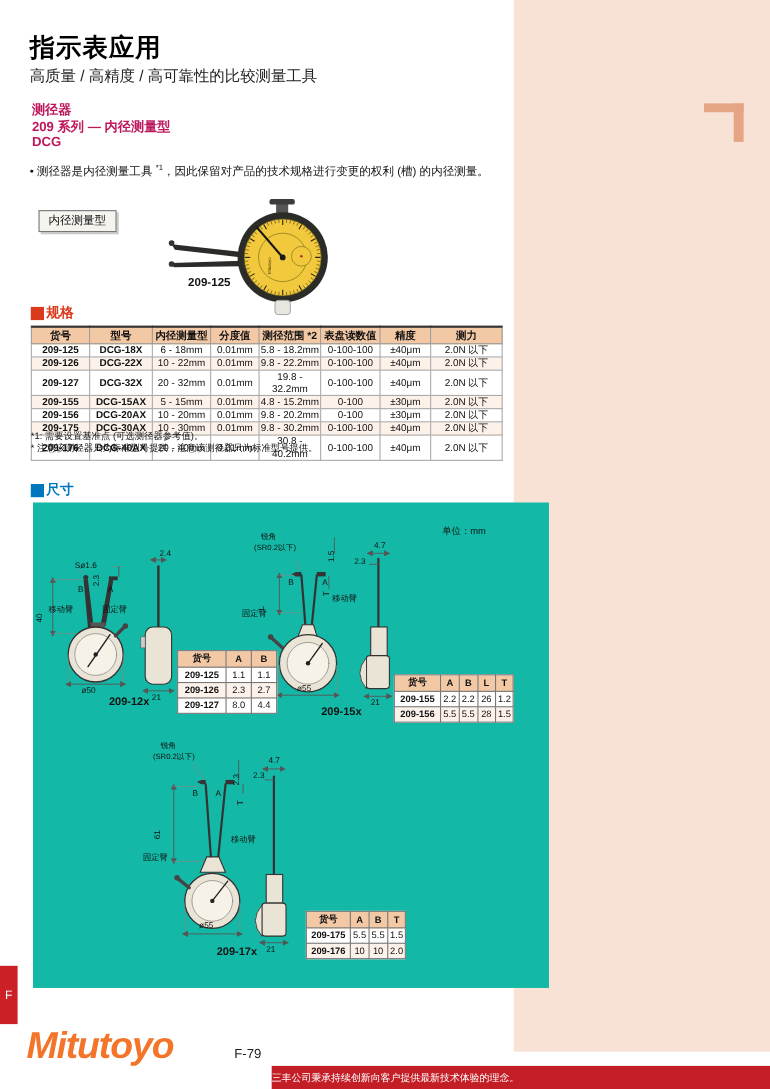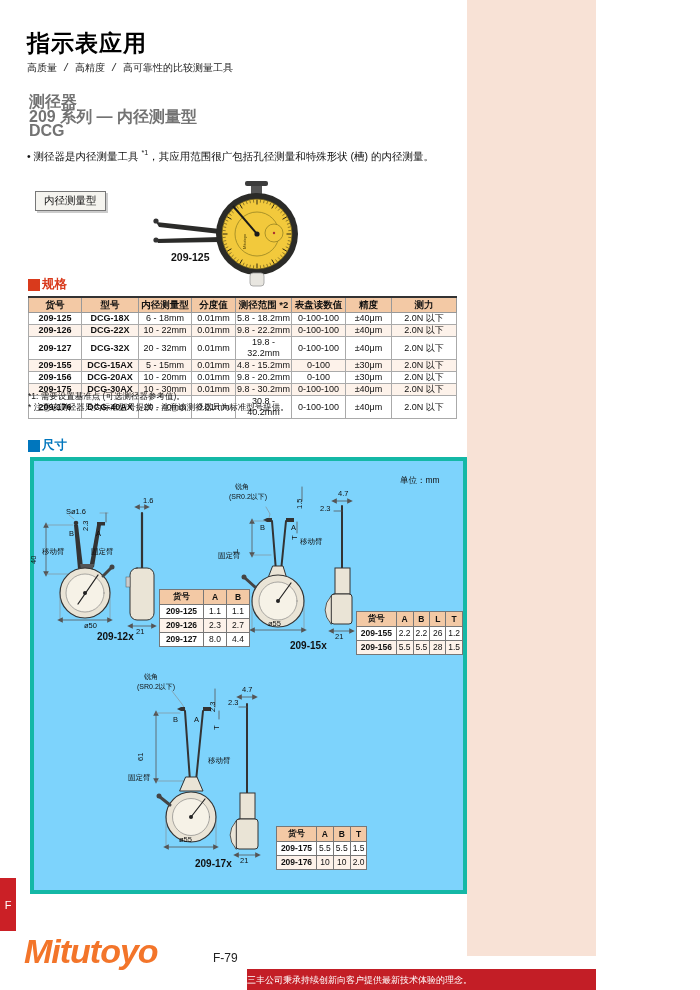--- a/index.html
+++ b/index.html
@@ -1,26 +1,26 @@
 <!DOCTYPE html>
 <html><head>
 <meta charset="utf-8">
 <style>
   html,body{margin:0;padding:0;}
-  #page{position:relative;width:596px;height:990px;background:#fff;overflow:hidden;
+  #page{position:relative;width:700px;height:990px;background:#fff;overflow:hidden;
         font-family:"Liberation Sans","DejaVu Sans",sans-serif;color:#111;}
   .abs{position:absolute;}
   
   #pink-panel{left:467px;top:0;width:233px;height:956px;background:#f8e2d6;}
   #corner-mark{left:640px;top:94px;width:27px;height:27px;
                border-top:8px solid #e5a483;border-right:9px solid #e5a483;}
   
   #page-title{left:27px;top:28px;font-size:23px;font-weight:bold;letter-spacing:1px;color:#000;}
-  #page-subtitle{left:27px;top:61px;font-size:10px;color:#222;font-family:Liberation Mono, monospace;}
-  .red-line{left:29px;font-size:16px;font-weight:bold;color:#737373;}
+  #page-subtitle{left:27px;top:61px;font-size:14px;color:#222;}
+  .red-line{left:29px;font-size:12px;font-weight:bold;color:#be185d;}
   #intro{left:27px;top:149px;width:440px;font-size:10.5px;color:#111;}
   #intro sup{font-size:7px;}
   
   #tag-box{left:35px;top:191px;background:#f5f4ef;border:1px solid #777;
            box-shadow:2px 2px 0 #ccc;padding:2px 8px;font-size:10.5px;}
   #photo-caption{left:171px;top:251px;font-size:10.5px;font-weight:bold;}
   
   .section-head{display:flex;align-items:center;gap:2px;font-size:12.5px;font-weight:bold;}
   .sq{width:12px;height:12px;display:inline-block;}
   #spec-head{left:28px;top:276px;color:#d93a1c;}
@@ -30,21 +30,21 @@
   
   #spec-table{left:28px;top:296px;width:429px;border-collapse:collapse;table-layout:fixed;
               border:1px solid #555;border-top:2.5px solid #333;}
   #spec-table th{background:#f3c9a5;font-size:9.5px;font-weight:bold;border:1px solid #999;
                  height:14px;padding:0;}
   #spec-table td{font-size:9px;text-align:center;border:1px solid #aaa;height:11px;padding:0;line-height:11px;}
   #spec-table td:nth-child(1),#spec-table td:nth-child(2){font-weight:bold;}
   #spec-table tbody tr:nth-child(even){background:#fdf2ea;}
   #footnotes{left:28px;top:391px;font-size:8.5px;line-height:11px;color:#111;}
   
-  #dim-box{left:30px;top:457px;width:429px;height:429px;border:4px solid #14b8a6;background:#7dd3fc;}
+  #dim-box{left:30px;top:457px;width:429px;height:429px;border:6px solid #14b8a6;background:#14b8a6;padding-left:28px;}
   #dim-box .lab{position:absolute;font-size:7.5px;color:#111;white-space:nowrap;line-height:8px;}
   #dim-box .labv{transform:rotate(-90deg);transform-origin:left bottom;}
   #dim-box .small{font-size:7px;}
   #dim-box .cap{position:absolute;font-size:10px;font-weight:bold;white-space:nowrap;}
   #unit-label{position:absolute;left:366px;top:14px;font-size:8.5px;}
   .dtab{position:absolute;border-collapse:collapse;background:#fff;}
   .dtab th{background:#f3c9a5;border:1px solid #777;font-size:8.5px;padding:0 2px;height:14px;font-weight:bold;}
   .dtab td{border:1px solid #777;font-size:8.5px;text-align:center;padding:0 2px;height:13px;line-height:13px;}
   .dtab td:first-child{font-weight:bold;}
   .dtab tbody tr:nth-child(even){background:#fdf2ea;}
@@ -66,21 +66,21 @@
   <div class="abs" id="pink-panel"></div>
   <div class="abs" id="corner-mark"></div>
 
   <div class="abs" id="page-title">指示表应用</div>
   <div class="abs" id="page-subtitle">高质量 / 高精度 / 高可靠性的比较测量工具</div>
   <div class="abs red-line" style="top:92px">测径器</div>
   <div class="abs red-line" style="top:107px">209 系列 — 内径测量型</div>
   <div class="abs red-line" style="top:122px">DCG</div>
 
   <div class="abs" id="intro">
-    <span>• 测径器是内径测量工具 </span><sup>*1</sup><span>，其应用范围很广包括孔径测量和特殊形状 (槽) 的内径测量。</span>
+    <span>• 测径器是内径测量工具 </span><sup>*1</sup><span>，因此保留对产品的技术规格进行变更的权利 (槽) 的内径测量。</span>
   </div>
 
   <div class="abs" id="tag-box">内径测量型</div>
 
   <svg class="abs" style="left:150px;top:181px" width="182" height="108" viewBox="0 0 182 108">
 
     <polygon points="6,41 70,48 70,53 9,46" fill="#2b2b29"></polygon>
     <polygon points="6,58 70,56 70,61 8,62" fill="#2b2b29"></polygon>
     <circle cx="6" cy="40" r="2.6" fill="#333"></circle>
     <circle cx="6" cy="59" r="2.6" fill="#333"></circle>
@@ -366,27 +366,27 @@
         <rect x="202" y="358" width="22" height="30" rx="3" fill="#eae4d6" stroke="#333" stroke-width="1"></rect>
         <path d="M202,360 Q190,374 202,388 Z" fill="#eae4d6" stroke="#333" stroke-width="0.8"></path>
         <line x1="202" y1="394" x2="224" y2="394" stroke="#555" stroke-width="0.8" marker-start="url(#ar)" marker-end="url(#ar)"></line>
       </g>
     </svg>
 
     <div id="unit-label">单位：mm</div>
 
     <span class="lab" style="left:32px;top:47px">Sø1.6</span>
     <span class="lab labv" style="left:56px;top:62px">2.3</span>
-    <span class="lab" style="left:109px;top:36px">1.6</span>
+    <span class="lab" style="left:109px;top:36px">2.4</span>
     <span class="lab" style="left:35px;top:69px">B</span>
     <span class="lab" style="left:62px;top:69px">A</span>
     <span class="lab" style="left:8px;top:87px">移动臂</span>
     <span class="lab" style="left:57px;top:87px">固定臂</span>
     <span class="lab labv" style="left:4px;top:95px">40</span>
-    <span class="lab" style="left:50px;top:161px">ø50</span>
+    <span class="lab" style="left:38px;top:161px">ø50</span>
     <span class="lab" style="left:102px;top:167px">21</span>
     <span class="cap" style="left:63px;top:170px">209-12x</span>
 
     <span class="lab small" style="left:201px;top:22px">锐角</span>
     <span class="lab small" style="left:195px;top:32px">(SR0.2以下)</span>
     <span class="lab labv" style="left:270px;top:40px">1.5</span>
     <span class="lab" style="left:286px;top:44px">2.3</span>
     <span class="lab" style="left:304px;top:29px">4.7</span>
     <span class="lab labv" style="left:265px;top:71px">T</span>
     <span class="lab" style="left:226px;top:63px">B</span>

